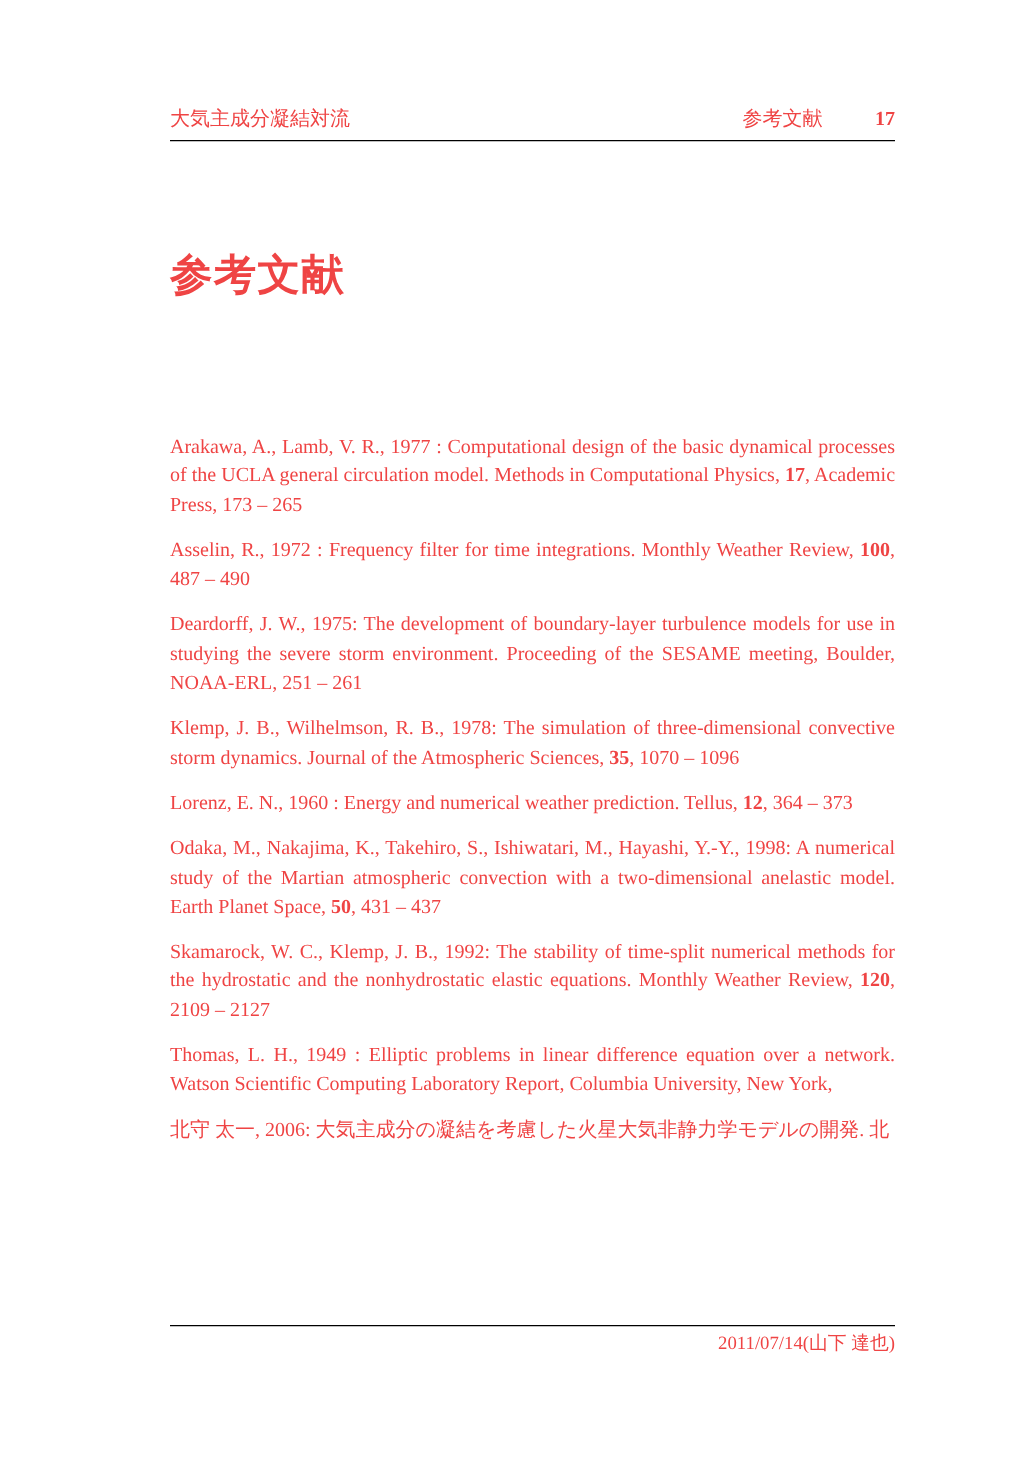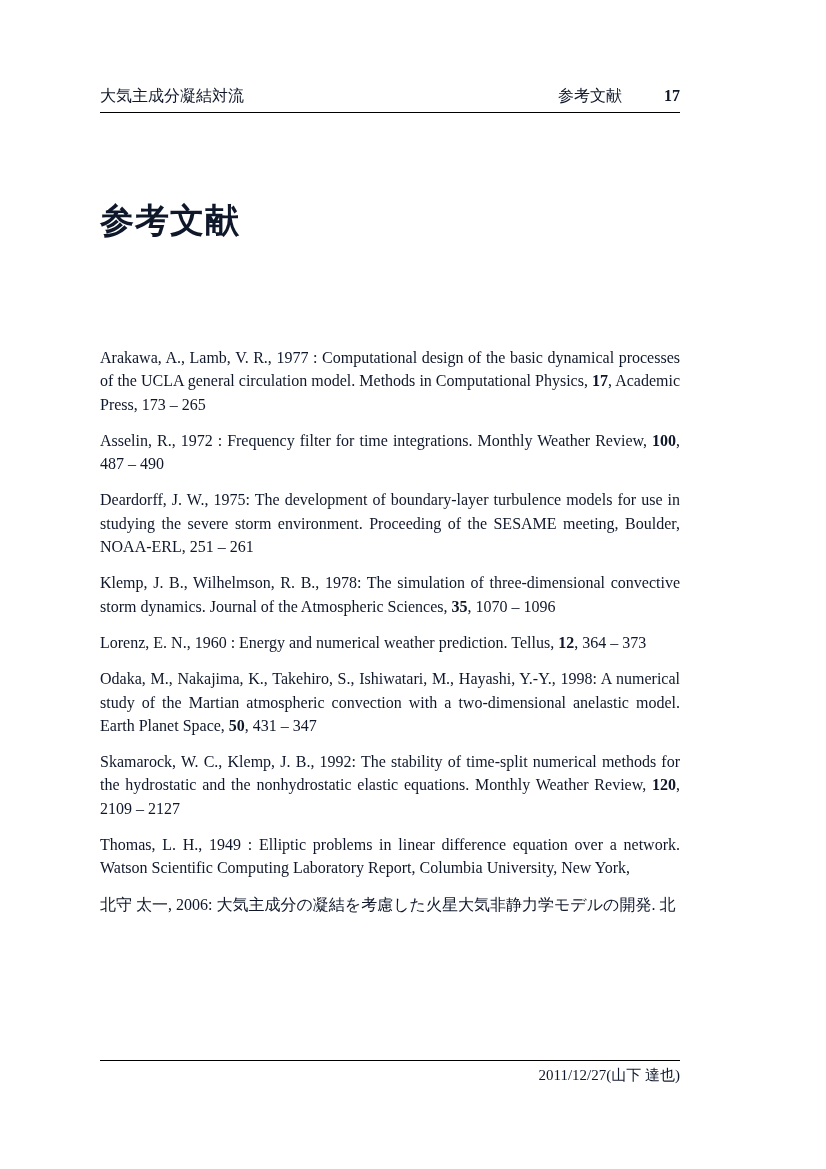--- a/index.html
+++ b/index.html
@@ -5,23 +5,24 @@
   html, body {
     margin: 0;
     padding: 0;
     background: #ffffff;
   }
   .page {
     position: relative;
     width: 688px;
     height: 1169px;
     background: #ffffff;
-    color: #0f172a;
+    color: #ef4444;
     font-family: "Liberation Serif", serif;
     overflow: hidden;
+    margin-left: 36px;
   }
   .running-header {
     position: absolute;
     left: 100px;
     top: 87px;
     width: 580px;
     display: flex;
     justify-content: space-between;
     align-items: baseline;
     border-bottom: 1px solid #000000;
@@ -102,23 +103,23 @@
   </div>
 
   <h1 class="chapter-title">参考文献</h1>
 
   <div class="reference-list" id="reference-list">
       <p class="ref"><span>Arakawa, A., Lamb, V. R., 1977 : Computational design of the basic dynamical processes of the UCLA general circulation model. Methods in Computational Physics, </span><span class="vol">17</span><span>, Academic Press, 173 – 265</span></p>
       <p class="ref"><span>Asselin, R., 1972 : Frequency filter for time integrations. Monthly Weather Review, </span><span class="vol">100</span><span>, 487 – 490</span></p>
       <p class="ref"><span>Deardorff, J. W., 1975: The development of boundary-layer turbulence models for use in studying the severe storm environment. Proceeding of the SESAME meeting, Boulder, NOAA-ERL, 251 – 261</span></p>
       <p class="ref"><span>Klemp, J. B., Wilhelmson, R. B., 1978: The simulation of three-dimensional convective storm dynamics. Journal of the Atmospheric Sciences, </span><span class="vol">35</span><span>, 1070 – 1096</span></p>
       <p class="ref"><span>Lorenz, E. N., 1960 : Energy and numerical weather prediction. Tellus, </span><span class="vol">12</span><span>, 364 – 373</span></p>
-      <p class="ref"><span>Odaka, M., Nakajima, K., Takehiro, S., Ishiwatari, M., Hayashi, Y.-Y., 1998: A numerical study of the Martian atmospheric convection with a two-dimensional anelastic model. Earth Planet Space, </span><span class="vol">50</span><span>, 431 – 347</span></p>
+      <p class="ref"><span>Odaka, M., Nakajima, K., Takehiro, S., Ishiwatari, M., Hayashi, Y.-Y., 1998: A numerical study of the Martian atmospheric convection with a two-dimensional anelastic model. Earth Planet Space, </span><span class="vol">50</span><span>, 431 – 437</span></p>
       <p class="ref"><span>Skamarock, W. C., Klemp, J. B., 1992: The stability of time-split numerical methods for the hydrostatic and the nonhydrostatic elastic equations. Monthly Weather Review, </span><span class="vol">120</span><span>, 2109 – 2127</span></p>
       <p class="ref"><span>Thomas, L. H., 1949 : Elliptic problems in linear difference equation over a network. Watson Scientific Computing Laboratory Report, Columbia University, New York,</span></p>
       <p class="ref"><span>北守 太一, 2006: 大気主成分の凝結を考慮した火星大気非静力学モデルの開発. 北</span></p>
     </div>
 
   <div class="footer-rule"></div>
 
-  <div class="footer-text">2011/12/27(山下 達也)</div>
+  <div class="footer-text">2011/07/14(山下 達也)</div>
 
 </div>
 
 </body></html>

